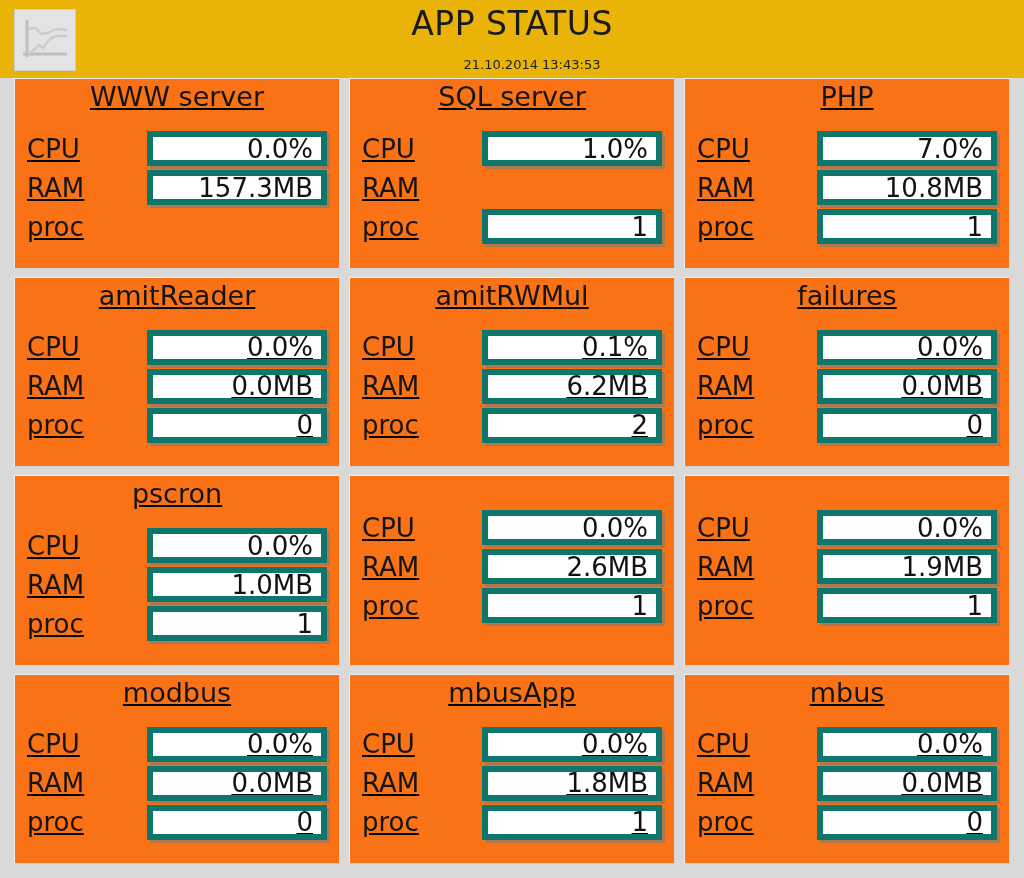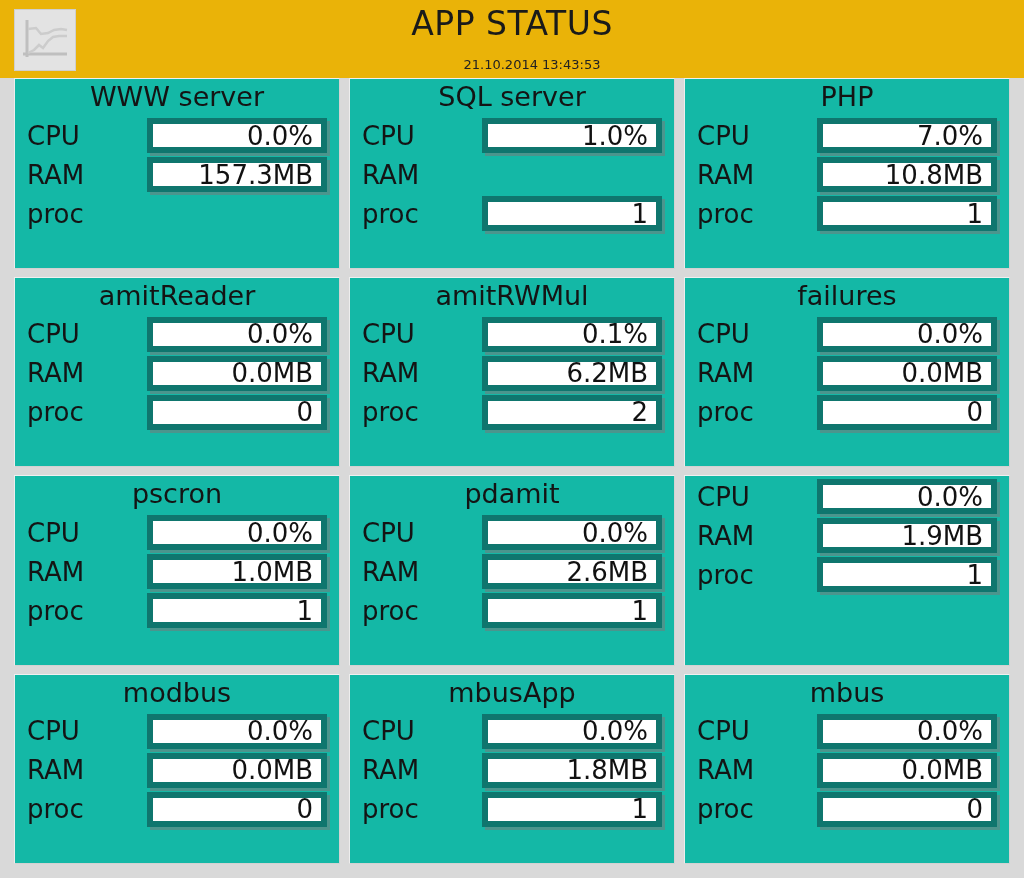--- a/index.html
+++ b/index.html
@@ -72,47 +72,48 @@
     display: grid;
     grid-template-columns: repeat(3, 1fr);
     grid-template-rows: repeat(4, 1fr);
     column-gap: 9px;
     row-gap: 8px;
     padding: 0 14px 14px 14px;
     box-sizing: border-box;
   }
 
   .panel {
-    background: #14b8a6;
+    background: #f97316;
     border-top: 1px solid #f0f0f0;
     border-left: 1px solid #ededed;
     border-right: 1px solid #d2d2d2;
     border-bottom: 1px solid #d2d2d2;
     box-sizing: border-box;
     padding: 1px 12px 6px 12px;
     display: flex;
     flex-direction: column;
+    text-decoration: underline;
   }
 
   .panel-title {
     text-align: center;
     font-size: 27px;
     font-weight: 400;
     color: #141414;
     line-height: 34px;
     white-space: nowrap;
     overflow: hidden;
     margin-bottom: 2px;
   }
 
   .rows {
     flex: 1 1 auto;
     display: flex;
     flex-direction: column;
-    justify-content: flex-start;
+    justify-content: center;
     padding-bottom: 2px;
   }
 
   .row {
     display: flex;
     align-items: center;
     height: 39px;
   }
 
   .row-label {
@@ -282,21 +283,20 @@
           <div class="value-box">1.0MB</div>
         </div>
         <div class="row">
           <div class="row-label">proc</div>
           <div class="value-box">1</div>
         </div>
       </div>
     </div>
 
     <div class="panel">
-      <div class="panel-title">pdamit</div>
       <div class="rows">
         <div class="row">
           <div class="row-label">CPU</div>
           <div class="value-box">0.0%</div>
         </div>
         <div class="row">
           <div class="row-label">RAM</div>
           <div class="value-box">2.6MB</div>
         </div>
         <div class="row">

